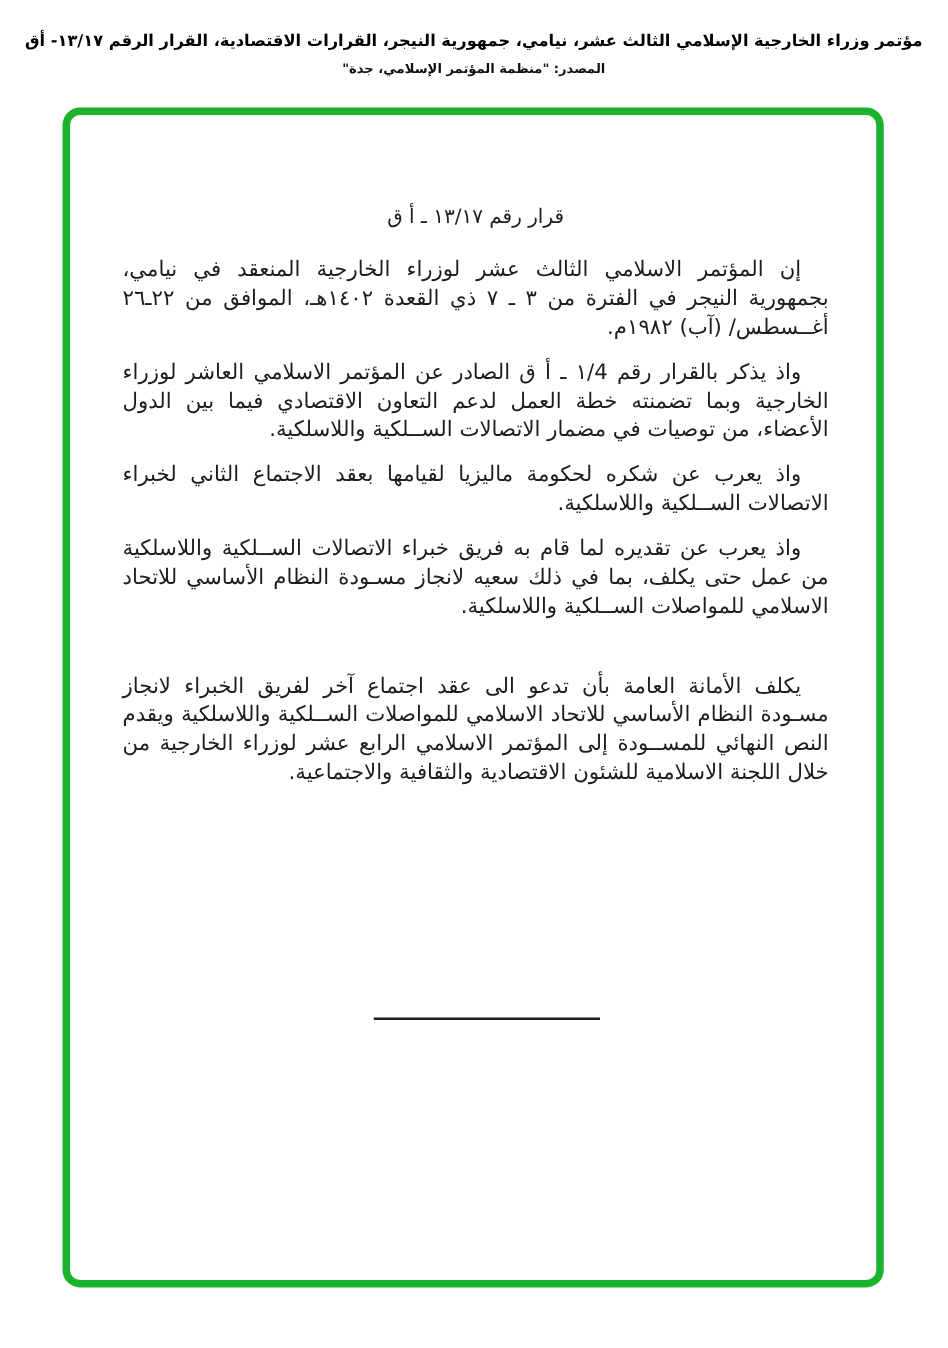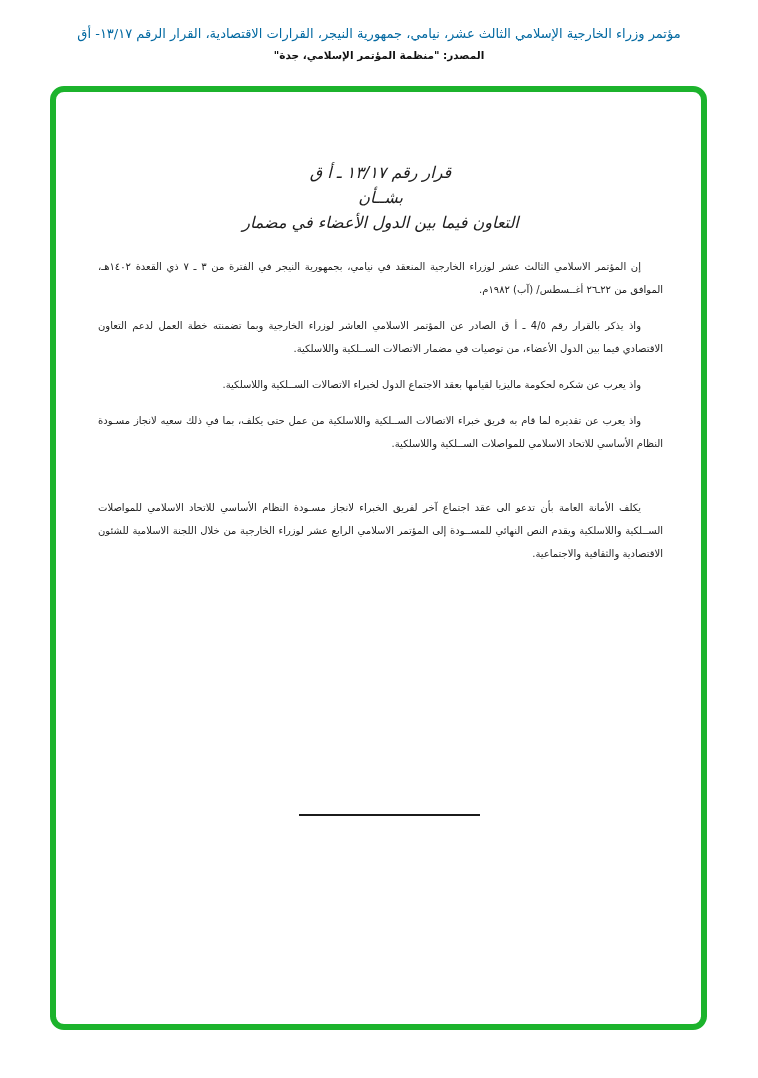--- a/index.html
+++ b/index.html
@@ -13,24 +13,24 @@
     position: relative;
     width: 758px; height: 1078px;
     background: #ffffff;
   }
   
   .citation {
     position: absolute;
     top: 25px; left: 0; right: 0;
     text-align: center;
     direction: rtl;
-    font-weight: normal;
+    font-weight: bold;
     font-size: 13px;
     line-height: 18px;
-    color: #0369a1;
+    color: #000000;
     letter-spacing: 0;
   }
   .source {
     position: absolute;
     top: 49px; left: 0; right: 0;
     text-align: center;
     direction: rtl;
     font-weight: bold;
     font-size: 10.5px;
     color: #101010;
@@ -50,26 +50,26 @@
     color: #1d1d1d;
   }
   
   .doc-title {
     text-align: center;
     font-size: 16px;
     line-height: 25px;
     margin-bottom: 20px;
     color: #1d1d1d;
   }
-  .doc-title div { white-space: nowrap; font-style: italic; }
+  .doc-title div { white-space: nowrap; }
   
   .body-text p {
     direction: rtl;
     text-align: justify;
-    font-size: 10px;
+    font-size: 17px;
     line-height: 23px;
     text-indent: 22px;
     margin-bottom: 13px;
     color: #1d1d1d;
   }
   .body-text p.last {
     margin-top: 41px;
   }
   
   .end-rule {
@@ -86,28 +86,26 @@
 
   <div class="citation">مؤتمر وزراء الخارجية الإسلامي الثالث عشر، نيامي، جمهورية النيجر، القرارات الاقتصادية، القرار الرقم ١٣/١٧- أق</div>
 
   <div class="source">المصدر:  "منظمة المؤتمر الإسلامي، جدة"</div>
 
   <div class="frame">
     <div class="content">
 
       <div class="doc-title">
         <div>قرار رقم ١٣/١٧ ـ أ ق</div>
-        <div>بشــأن</div>
-        <div>التعاون فيما بين الدول الأعضاء في مضمار</div>
       </div>
 
       <div class="body-text">
         <p>إن المؤتمر الاسلامي الثالث عشر لوزراء الخارجية المنعقد في نيامي، بجمهورية النيجر في الفترة من ٣ ـ ٧ ذي القعدة ١٤٠٢هـ، الموافق من ٢٢ـ٢٦ أغــسطس/ (آب) ١٩٨٢م.</p>
-        <p>واذ يذكر بالقرار رقم 4/٥ ـ أ ق الصادر عن المؤتمر الاسلامي العاشر لوزراء الخارجية وبما تضمنته خطة العمل لدعم التعاون الاقتصادي فيما بين الدول الأعضاء، من توصيات في مضمار الاتصالات الســلكية واللاسلكية.</p>
-        <p>واذ يعرب عن شكره لحكومة ماليزيا لقيامها بعقد الاجتماع الدول لخبراء الاتصالات الســلكية واللاسلكية.</p>
+        <p>واذ يذكر بالقرار رقم ١/4 ـ أ ق الصادر عن المؤتمر الاسلامي العاشر لوزراء الخارجية وبما تضمنته خطة العمل لدعم التعاون الاقتصادي فيما بين الدول الأعضاء، من توصيات في مضمار الاتصالات الســلكية واللاسلكية.</p>
+        <p>واذ يعرب عن شكره لحكومة ماليزيا لقيامها بعقد الاجتماع الثاني لخبراء الاتصالات الســلكية واللاسلكية.</p>
         <p>واذ يعرب عن تقديره لما قام به فريق خبراء الاتصالات الســلكية واللاسلكية من عمل حتى يكلف، بما في ذلك سعيه لانجاز مسـودة النظام الأساسي للاتحاد الاسلامي للمواصلات الســلكية واللاسلكية.</p>
         <p class="last">يكلف الأمانة العامة بأن تدعو الى عقد اجتماع آخر لفريق الخبراء لانجاز مسـودة النظام الأساسي للاتحاد الاسلامي للمواصلات الســلكية واللاسلكية ويقدم النص النهائي للمســودة إلى المؤتمر الاسلامي الرابع عشر لوزراء الخارجية من خلال اللجنة الاسلامية للشئون الاقتصادية والثقافية والاجتماعية.</p>
       </div>
 
     </div>
 
     <div class="end-rule" style="position:absolute; left:243px; top:722px;"></div>
   </div>
 
 </div>

